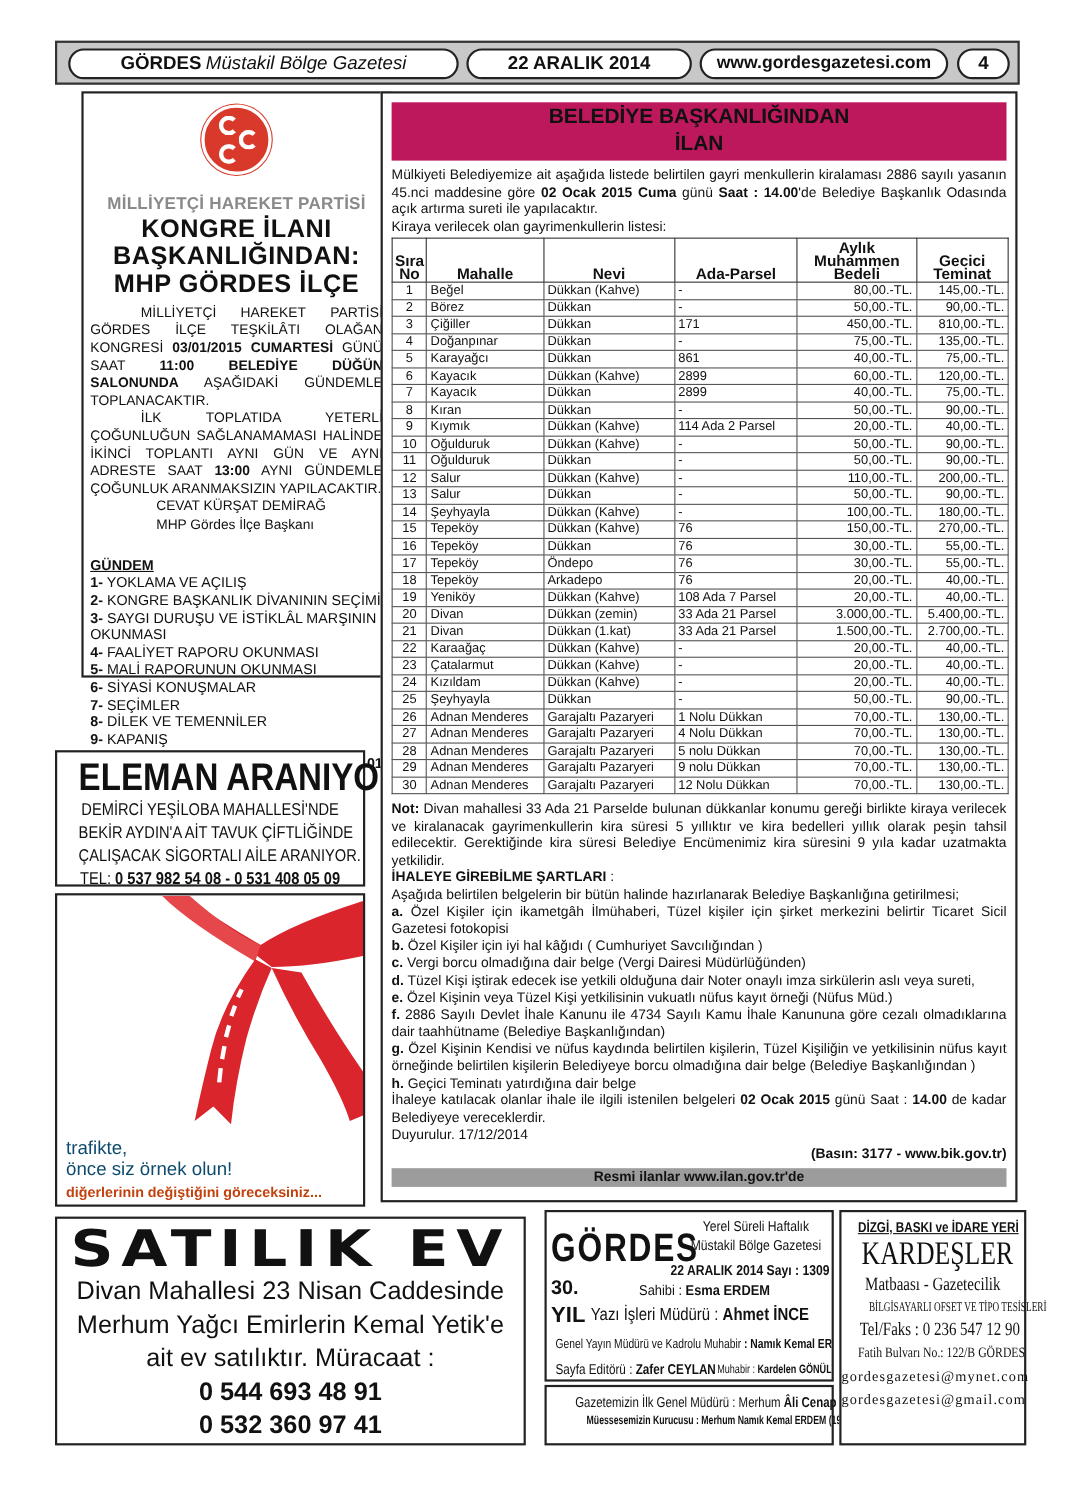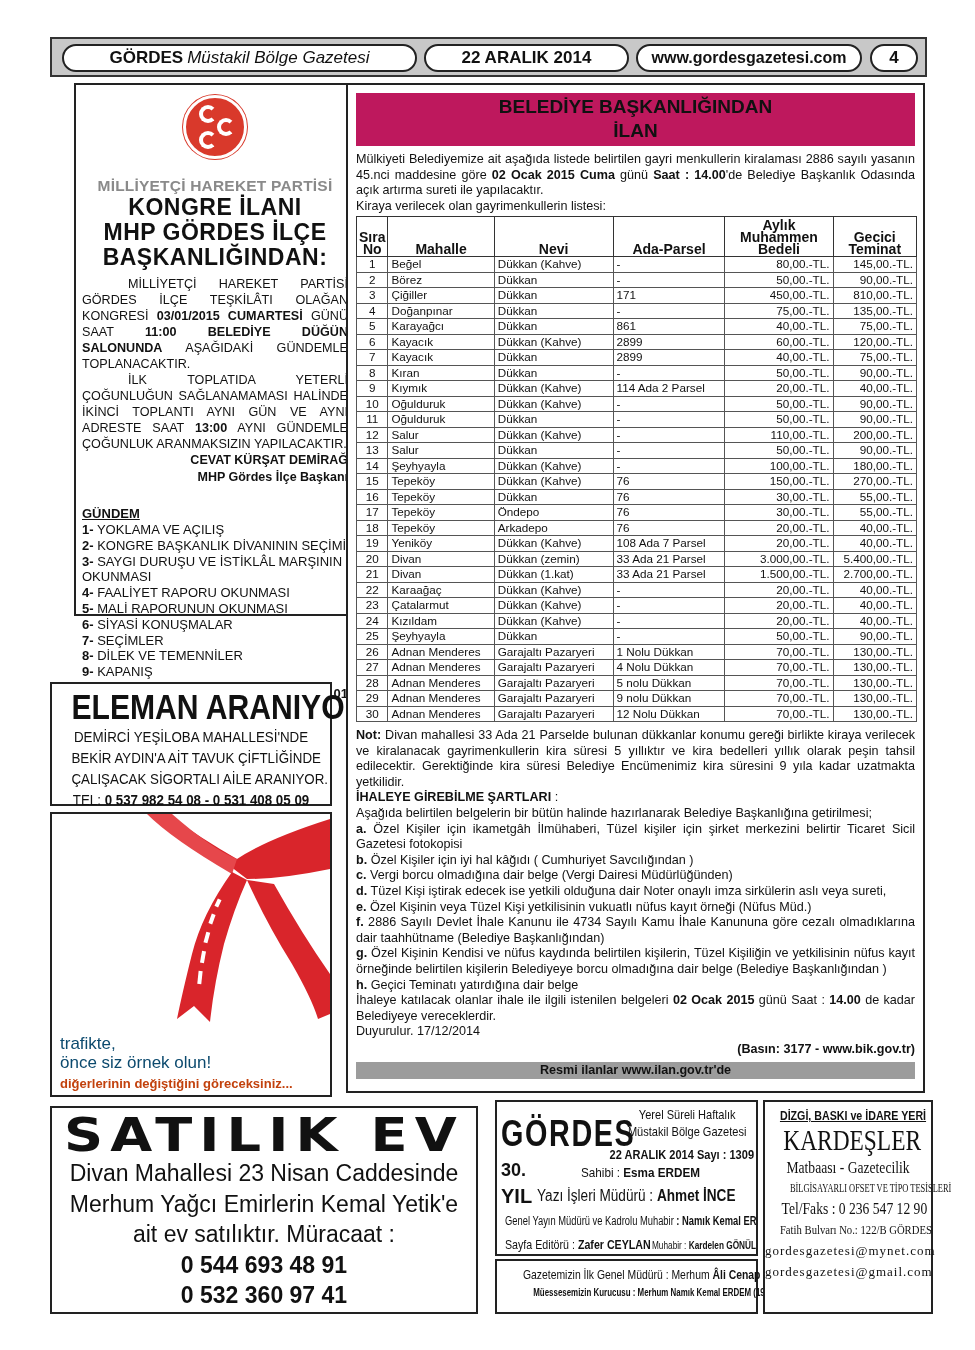--- a/index.html
+++ b/index.html
@@ -19,21 +19,21 @@
   .box { position: absolute; border: 2px solid #222; background: #fff; }
 
   
   .mhp { left: 50px; top: 83px; width: 282px; height: 533px; padding: 8px 6px 6px 6px; margin-left: 24px; }
   .mhp-logo { width: 64px; height: 64px; margin: 2px auto 0 auto; border-radius: 50%; background: #d9392b; border: 3px solid #fff; box-shadow: 0 0 0 1px #d9392b; position: relative; }
   .crescent { position: absolute; width: 18px; height: 18px; border-radius: 50%; border: 4px solid #fff; border-right-color: transparent; }
   .mhp-party { text-align: center; color: #8a8a8a; font-weight: bold; font-size: 15.5px; margin-top: 18px; letter-spacing: 0.2px; }
   .mhp-title { text-align: center; font-weight: bold; font-size: 23px; line-height: 25px; letter-spacing: 0.5px; }
   .mhp-body { font-size: 12.6px; line-height: 16px; text-align: justify; margin-top: 6px; }
   .mhp-body .indent { text-indent: 46px; }
-  .mhp-sign { text-align: right; font-weight: bold; font-size: 12.5px; line-height: 17px; margin-left: 60px; }
+  .mhp-sign { text-align: left; font-weight: normal; font-size: 12.5px; line-height: 17px; margin-left: 60px; }
   .gundem-h { font-weight: bold; text-decoration: underline; font-size: 13px; margin-top: 20px; line-height: 16px; }
   .gundem-list { list-style: none; font-size: 13px; line-height: 15.8px; }
   .gundem-list b { font-weight: bold; }
   .mhp-footer { text-align: right; font-weight: bold; font-size: 13px; margin-top: 6px; }
 
   
   .eleman { left: 50px; top: 682px; width: 282px; height: 124px; text-align: center; padding-top: 4px; }
   .eleman-h { font-weight: bold; font-size: 35px; line-height: 38px; transform: scaleX(0.86); white-space: nowrap; }
   .eleman-p { font-size: 15.5px; line-height: 21px; transform: scaleX(0.86); white-space: nowrap; }
   .eleman-tel { font-size: 15.5px; line-height: 21px; transform: scaleX(0.86); white-space: nowrap; }
@@ -110,22 +110,22 @@
 
 <div class="box mhp">
   <div class="mhp-logo">
     <span class="crescent" style="left:13px;top:7px;"></span>
     <span class="crescent" style="left:31px;top:20px;"></span>
     <span class="crescent" style="left:13px;top:33px;"></span>
   </div>
   <div class="mhp-party">MİLLİYETÇİ HAREKET PARTİSİ</div>
   <div class="mhp-title">
     <div>KONGRE İLANI</div>
+    <div>BAŞKANLIĞINDAN:</div>
     <div>MHP GÖRDES İLÇE</div>
-    <div>BAŞKANLIĞINDAN:</div>
   </div>
   <div class="mhp-body">
     <p class="indent"><span>MİLLİYETÇİ HAREKET PARTİSİ GÖRDES İLÇE TEŞKİLÂTI OLAĞAN KONGRESİ </span><b>03/01/2015 CUMARTESİ</b><span> GÜNÜ SAAT </span><b>11:00 BELEDİYE DÜĞÜN SALONUNDA</b><span> AŞAĞIDAKİ GÜNDEMLE TOPLANACAKTIR.</span></p>
     <p class="indent"><span>İLK TOPLATIDA YETERLİ ÇOĞUNLUĞUN SAĞLANAMAMASI HALİNDE İKİNCİ TOPLANTI AYNI GÜN VE AYNI ADRESTE SAAT </span><b>13:00</b><span> AYNI GÜNDEMLE ÇOĞUNLUK ARANMAKSIZIN YAPILACAKTIR.</span></p>
   </div>
   <div class="mhp-sign">
     <div>CEVAT KÜRŞAT DEMİRAĞ</div>
     <div>MHP Gördes İlçe Başkanı</div>
   </div>
   <div class="gundem-h">GÜNDEM</div>

